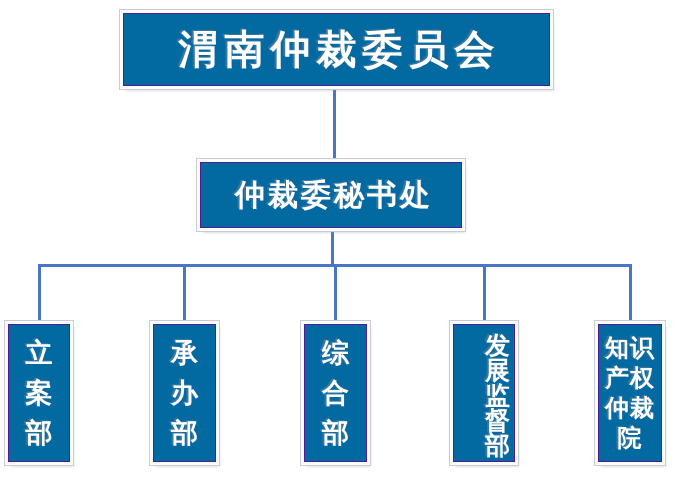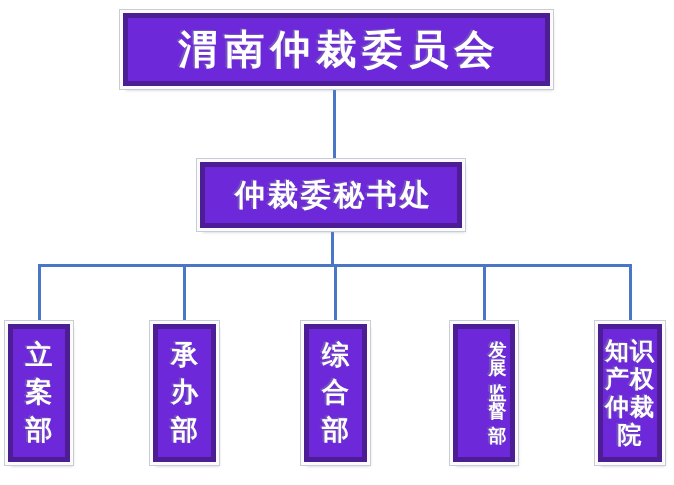--- a/index.html
+++ b/index.html
@@ -11,22 +11,22 @@
     position: relative;
     width: 674px;
     height: 485px;
     background: #ffffff;
     overflow: hidden;
     font-family: "Liberation Serif", "DejaVu Serif", serif;
   }
   
   .node {
     position: absolute;
-    background: #6d28d9;
-    border: 5px solid #4c1d95;
+    background: #0369a1;
+    border: 1px solid #4c1d95;
     box-shadow:
       0 0 0 3px #fbfbfc,
       0 0 0 4px #c7ccd6,
       3px 4px 3px rgba(140,148,165,0.55);
     color: #ffffff;
     font-weight: bold;
     display: flex;
     align-items: center;
     justify-content: center;
     text-align: center;
@@ -51,21 +51,21 @@
     top: 324px;
     height: 138px;
     flex-direction: column;
     justify-content: space-around;
     padding: 8px 0;
   }
   .node-dept .vline { display: block; line-height: 1; }
   .dept-0 { left: 8px;   width: 62px; font-size: 27px; }
   .dept-1 { left: 153px; width: 63px; font-size: 27px; }
   .dept-2 { left: 304px; width: 63px; font-size: 27px; }
-  .dept-3 { left: 453px; width: 62px; font-size: 18px; letter-spacing: 1px; padding-left: 28px; }
+  .dept-3 { left: 453px; width: 62px; font-size: 25px; letter-spacing: 1px; padding-left: 28px; }
   .dept-4 { left: 598px; width: 64px; font-size: 24px; letter-spacing: 1px; }
   
   .conn {
     position: absolute;
     background: #4a76c8;
   }
   .conn-v { width: 3px; }
   .conn-h { height: 3px; }
   #conn-root-secretariat { left: 333px; top: 86px;  height: 76px; }
   #conn-secretariat-rail { left: 331px; top: 228px; height: 38px; }

